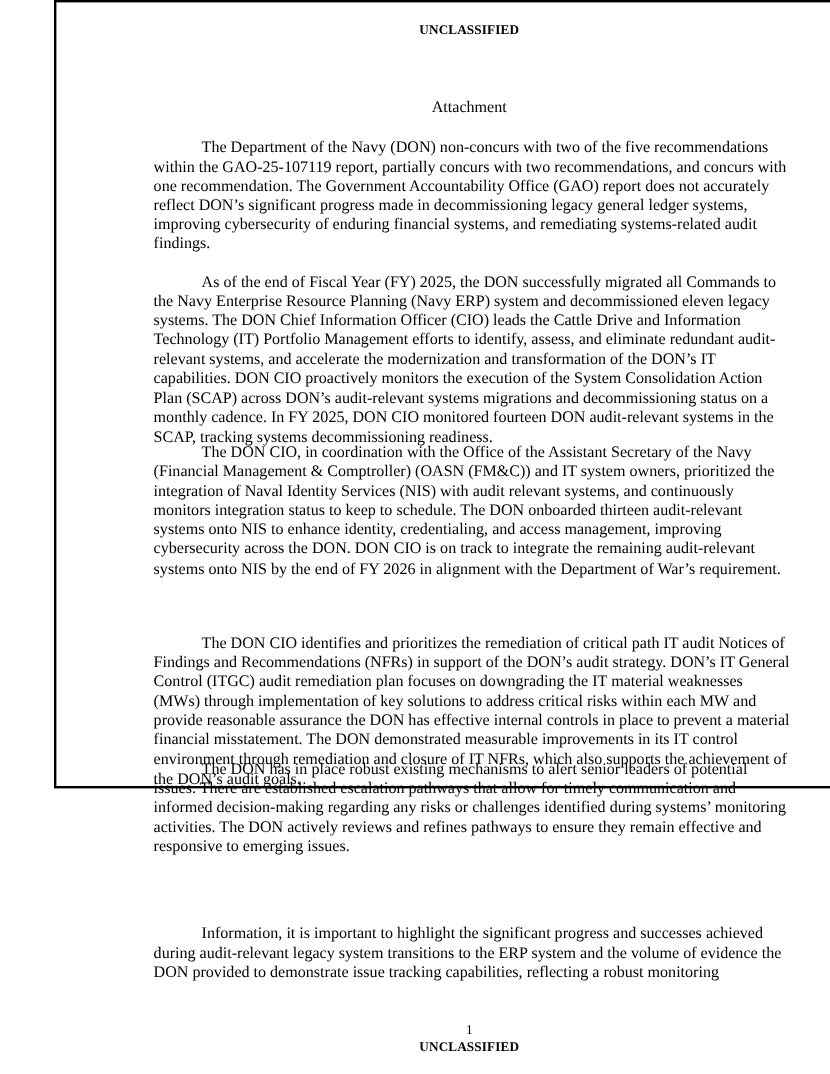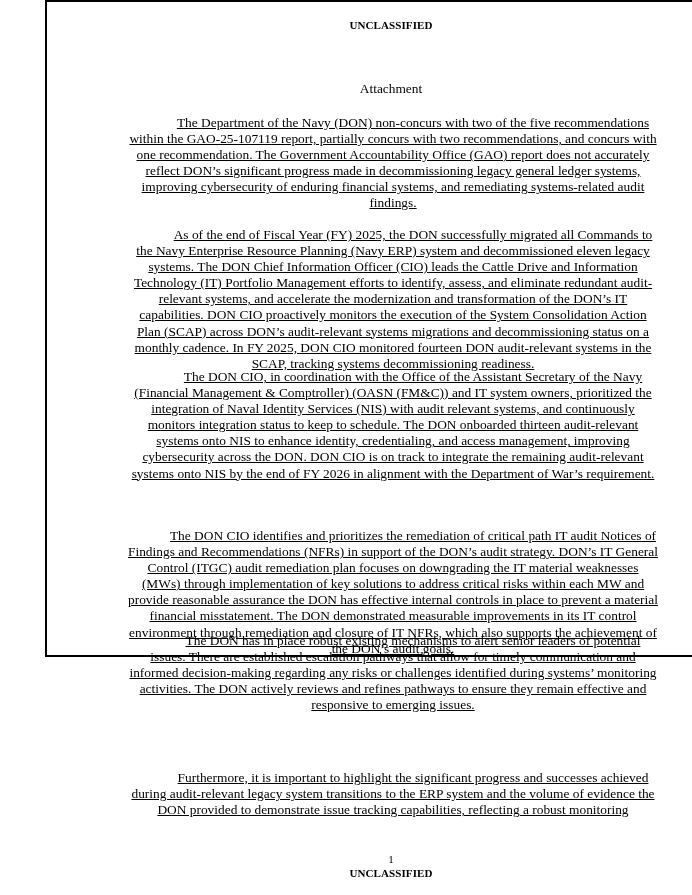--- a/index.html
+++ b/index.html
@@ -52,22 +52,21 @@
       font-size: 13.4px;
     }
     .para {
       position: absolute;
       left: 81px;
       width: 530px;
       font-size: 13.4px;
       line-height: 16.1px;
       text-indent: 40px;
       margin: 0;
-      text-align: center;
-      text-decoration: underline;
+      text-align: left;
     }
     #p1 { top: 113px; }
     #p2 { top: 225px; }
     #p3 { top: 367px; }
     #p4 { top: 526px; }
     #p5 { top: 631px; }
     #p6 { top: 768px; }
   </style>
 </head>
 <body>
@@ -75,17 +74,17 @@
 <div class="page">
   <div class="classification top">UNCLASSIFIED</div>
 
   <div class="title">Attachment</div>
 
   <p class="para" id="p1">The Department of the Navy (DON) non-concurs with two of the five recommendations within the GAO-25-107119 report, partially concurs with two recommendations, and concurs with one recommendation. The Government Accountability Office (GAO) report does not accurately reflect DON’s significant progress made in decommissioning legacy general ledger systems, improving cybersecurity of enduring financial systems, and remediating systems-related audit findings.</p>
   <p class="para" id="p2">As of the end of Fiscal Year (FY) 2025, the DON successfully migrated all Commands to the Navy Enterprise Resource Planning (Navy ERP) system and decommissioned eleven legacy systems. The DON Chief Information Officer (CIO) leads the Cattle Drive and Information Technology (IT) Portfolio Management efforts to identify, assess, and eliminate redundant audit-relevant systems, and accelerate the modernization and transformation of the DON’s IT capabilities. DON CIO proactively monitors the execution of the System Consolidation Action Plan (SCAP) across DON’s audit-relevant systems migrations and decommissioning status on a monthly cadence. In FY 2025, DON CIO monitored fourteen DON audit-relevant systems in the SCAP, tracking systems decommissioning readiness.</p>
   <p class="para" id="p3">The DON CIO, in coordination with the Office of the Assistant Secretary of the Navy (Financial Management &amp; Comptroller) (OASN (FM&amp;C)) and IT system owners, prioritized the integration of Naval Identity Services (NIS) with audit relevant systems, and continuously monitors integration status to keep to schedule. The DON onboarded thirteen audit-relevant systems onto NIS to enhance identity, credentialing, and access management, improving cybersecurity across the DON. DON CIO is on track to integrate the remaining audit-relevant systems onto NIS by the end of FY 2026 in alignment with the Department of War’s requirement.</p>
   <p class="para" id="p4">The DON CIO identifies and prioritizes the remediation of critical path IT audit Notices of Findings and Recommendations (NFRs) in support of the DON’s audit strategy. DON’s IT General Control (ITGC) audit remediation plan focuses on downgrading the IT material weaknesses (MWs) through implementation of key solutions to address critical risks within each MW and provide reasonable assurance the DON has effective internal controls in place to prevent a material financial misstatement. The DON demonstrated measurable improvements in its IT control environment through remediation and closure of IT NFRs, which also supports the achievement of the DON’s audit goals.</p>
   <p class="para" id="p5">The DON has in place robust existing mechanisms to alert senior leaders of potential issues. There are established escalation pathways that allow for timely communication and informed decision-making regarding any risks or challenges identified during systems’ monitoring activities. The DON actively reviews and refines pathways to ensure they remain effective and responsive to emerging issues.</p>
-  <p class="para" id="p6">Furthermore, it is important to highlight the significant progress and successes achieved during audit-relevant legacy system transitions to the ERP system and the volume of evidence the DON provided to demonstrate issue tracking capabilities, reflecting a robust monitoring</p>
+  <p class="para" id="p6">Information, it is important to highlight the significant progress and successes achieved during audit-relevant legacy system transitions to the ERP system and the volume of evidence the DON provided to demonstrate issue tracking capabilities, reflecting a robust monitoring</p>
 
   <div class="page-number">1</div>
   <div class="classification bottom">UNCLASSIFIED</div>
 </div>
 
 </body></html>

